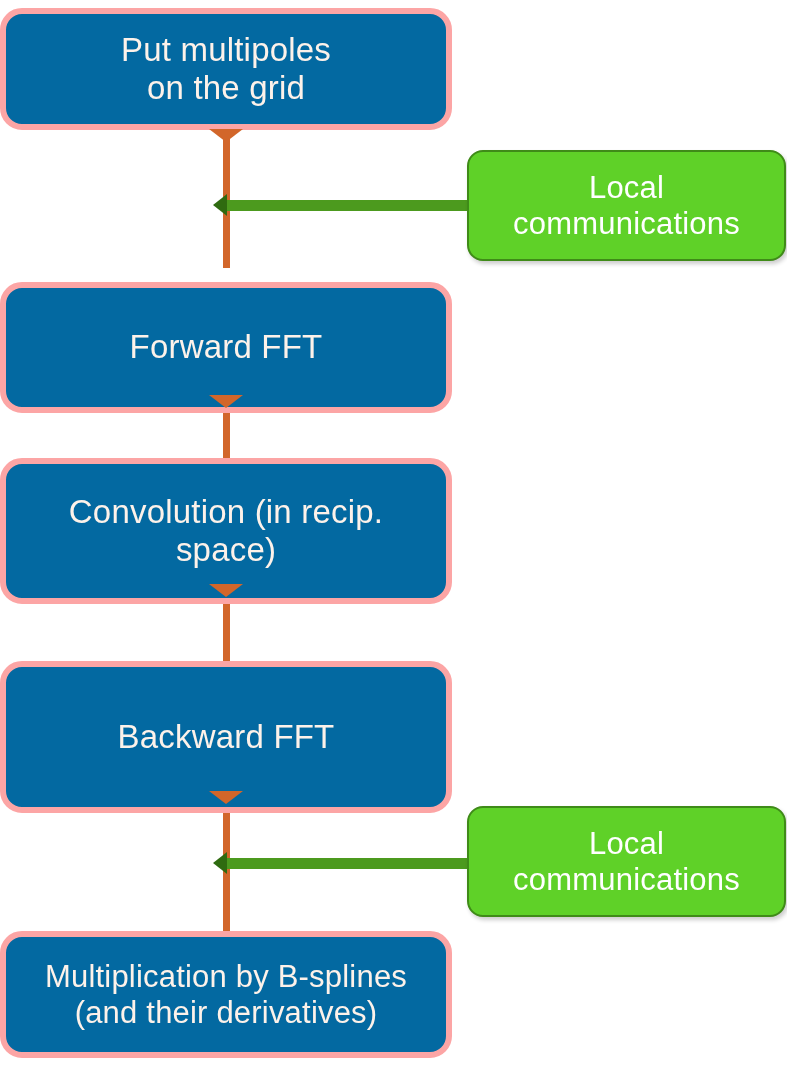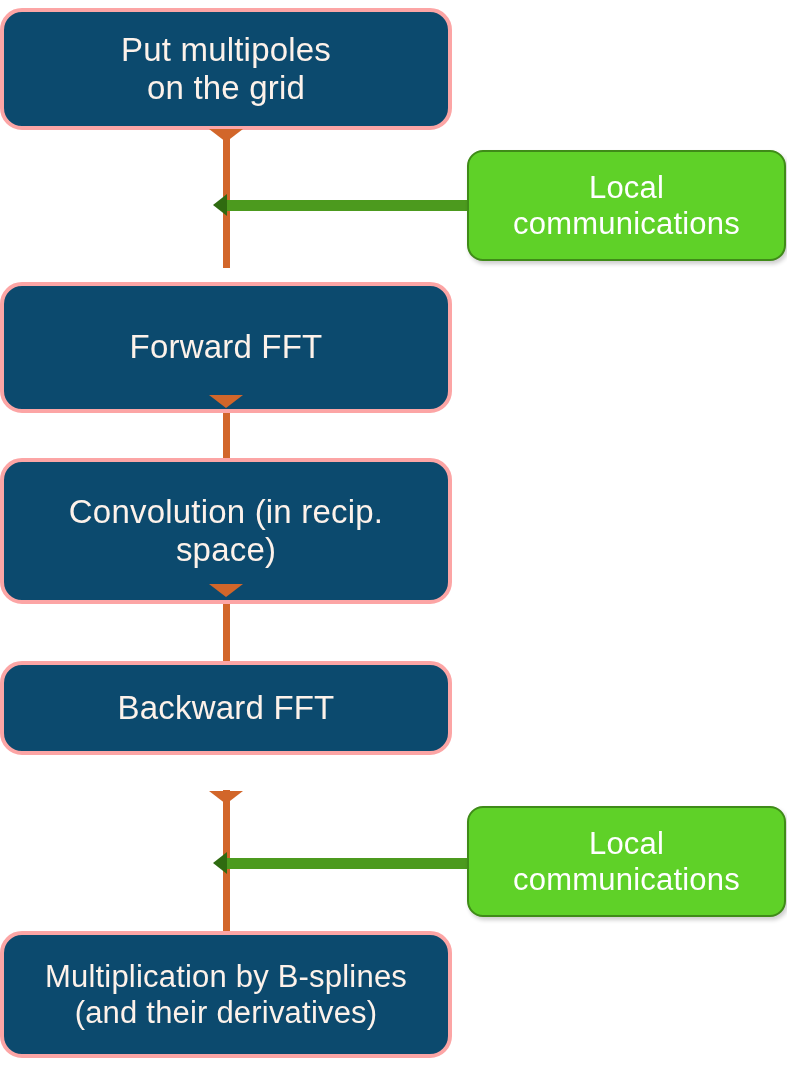--- a/index.html
+++ b/index.html
@@ -17,22 +17,22 @@
 
   #flowchart {
     position: absolute;
     inset: 0;
   }
 
   
   .proc-box {
     position: absolute;
     box-sizing: border-box;
-    background: #0c4a6e;
-    border: 4px solid #fca5a5;
+    background: #0369a1;
+    border: 6px solid #fca5a5;
     border-radius: 22px;
     display: flex;
     align-items: center;
     justify-content: center;
     text-align: center;
     color: #fdf2ea;
     font-weight: 300;
     line-height: 1.16;
     letter-spacing: 0.2px;
     -webkit-font-smoothing: antialiased;
@@ -121,21 +121,21 @@
     <div class="box-tab" style="left: 209px; top: 129px;"></div>
     <div class="proc-box" style="left: 0px; top: 265px; width: 452px; height: 131px; font-size: 33px; margin-top: 17px;">
       <span class="label">Forward FFT</span>
     </div>
     <div class="box-tab" style="left: 209px; top: 395px;"></div>
     <div class="proc-box" style="left: 0px; top: 458px; width: 452px; height: 146px; font-size: 33px;">
       <span class="label">Convolution (in recip.
 space)</span>
     </div>
     <div class="box-tab" style="left: 209px; top: 584px;"></div>
-    <div class="proc-box" style="left: 0px; top: 661px; width: 452px; height: 94px; font-size: 33px;">
+    <div class="proc-box" style="left: 0px; top: 661px; width: 452px; height: 152px; font-size: 33px;">
       <span class="label">Backward FFT</span>
     </div>
     <div class="box-tab" style="left: 209px; top: 791px;"></div>
     <div class="proc-box" style="left: 0px; top: 931px; width: 452px; height: 127px; font-size: 31px;">
       <span class="label">Multiplication by B-splines
 (and their derivatives)</span>
     </div>
     <div class="note-arrow" style="left: 226px; top: 200px; width: 243px;">
       <div class="head"></div>
     </div>

